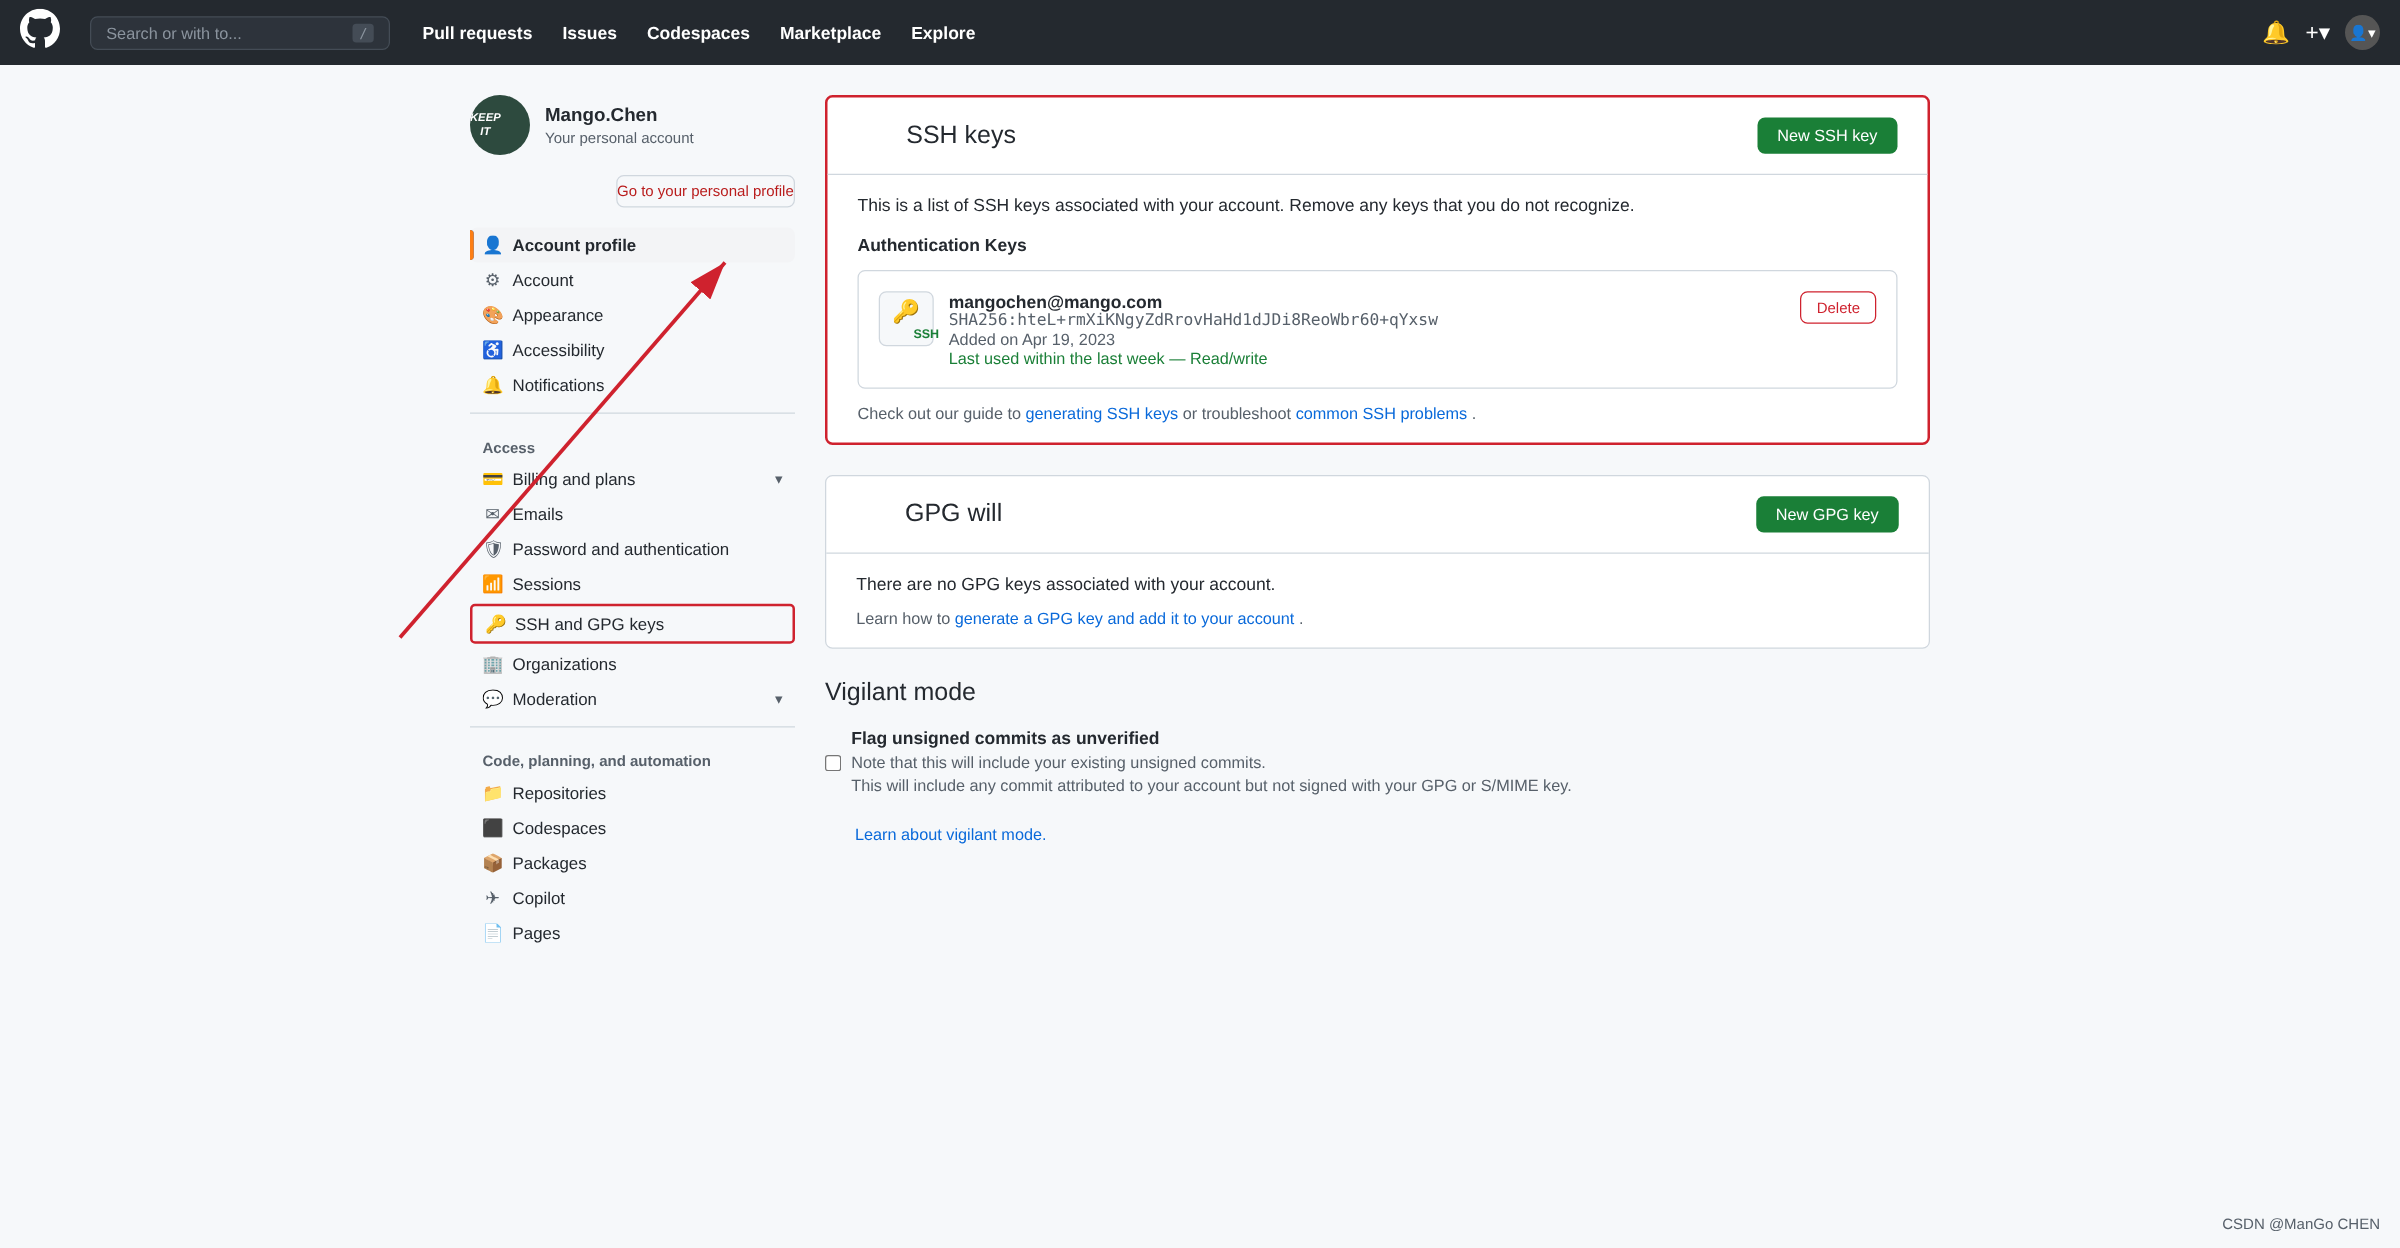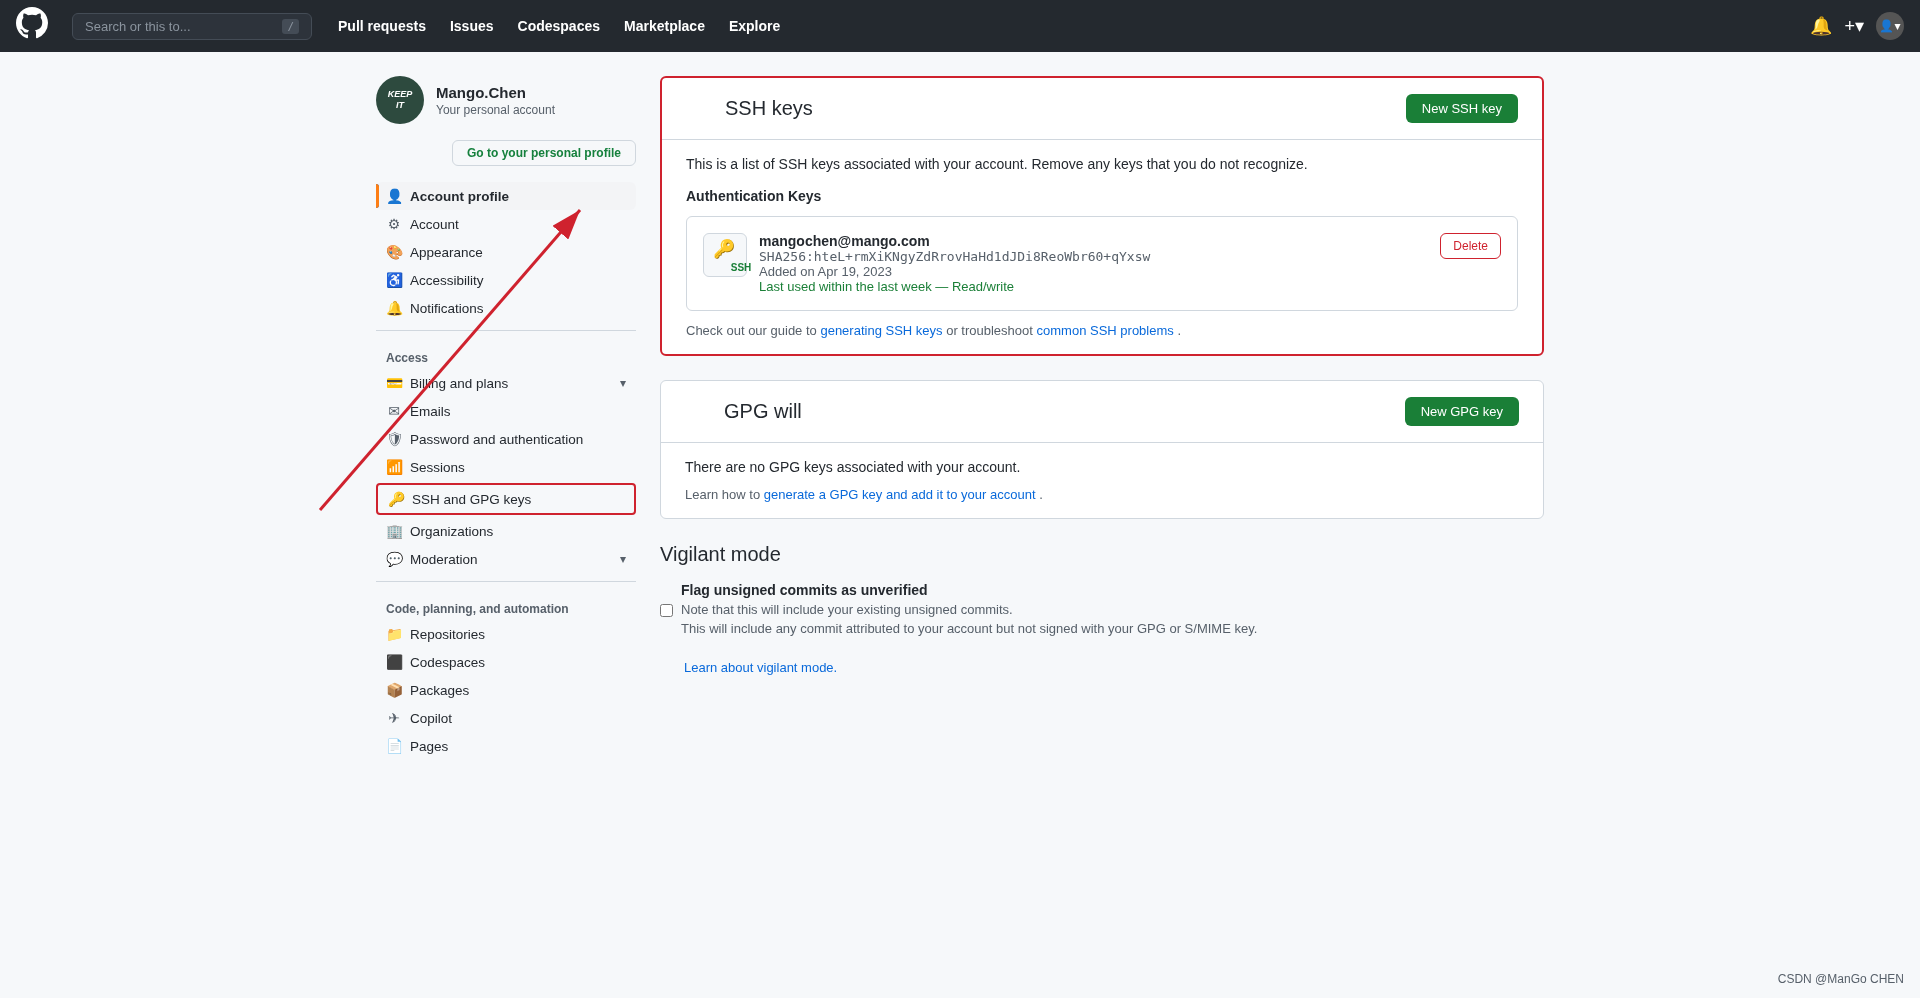--- a/index.html
+++ b/index.html
@@ -66,35 +66,35 @@
     }
     .sidebar-user {
       display: flex;
       align-items: center;
       gap: 12px;
       margin-bottom: 16px;
     }
     .sidebar-avatar {
       width: 48px; height: 48px; border-radius: 50%;
       background: #555; overflow: hidden; flex-shrink: 0;
-      display: flex; align-items: center; justify-content: center;
+      display: flex; align-items: center; justify-content: flex-start;
       color: white; font-size: 10px; font-weight: bold; font-style: italic;
       background: #2d4a3e;
     }
     .sidebar-username { font-weight: 600; font-size: 15px; color: #24292f; text-decoration: none; display: block; }
     .sidebar-subtitle { font-size: 12px; color: #57606a; text-align: right; }
     .btn-sm {
-      padding: 5px 14px;
+      padding: 5px 0;
       font-size: 12px;
-      font-weight: 700;
+      font-weight: 400;
       border: 1px solid #d0d7de;
       border-radius: 6px;
       background: #f6f8fa;
       cursor: pointer;
-      color: #15803d;
+      color: #b91c1c;
       text-decoration: none;
     }
 
     .nav-item {
       display: flex;
       align-items: center;
       gap: 8px;
       padding: 6px 10px;
       border-radius: 6px;
       cursor: pointer;
@@ -253,21 +253,21 @@
 </head>
 <body>
 
 <nav class="topnav">
   <span class="topnav-logo">
     <svg width="32" height="32" viewBox="0 0 16 16" fill="white">
       <path d="M8 0C3.58 0 0 3.58 0 8c0 3.54 2.29 6.53 5.47 7.59.4.07.55-.17.55-.38 0-.19-.01-.82-.01-1.49-2.01.37-2.53-.49-2.69-.94-.09-.23-.48-.94-.82-1.13-.28-.15-.68-.52-.01-.53.63-.01 1.08.58 1.23.82.72 1.21 1.87.87 2.33.66.07-.52.28-.87.51-1.07-1.78-.2-3.64-.89-3.64-3.95 0-.87.31-1.59.82-2.15-.08-.2-.36-1.02.08-2.12 0 0 .67-.21 2.2.82.64-.18 1.32-.27 2-.27.68 0 1.36.09 2 .27 1.53-1.04 2.2-.82 2.2-.82.44 1.1.16 1.92.08 2.12.51.56.82 1.27.82 2.15 0 3.07-1.87 3.75-3.65 3.95.29.25.54.73.54 1.48 0 1.07-.01 1.93-.01 2.2 0 .21.15.46.55.38A8.013 8.013 0 0016 8c0-4.42-3.58-8-8-8z"></path>
     </svg>
   </span>
   <div class="topnav-search">
-    <span>Search or this to...</span>
+    <span>Search or with to...</span>
     <kbd>/</kbd>
   </div>
   <div class="topnav-links">
     <a>Pull requests</a>
     <a>Issues</a>
     <a>Codespaces</a>
     <a>Marketplace</a>
     <a>Explore</a>
   </div>
   <div class="topnav-right">

